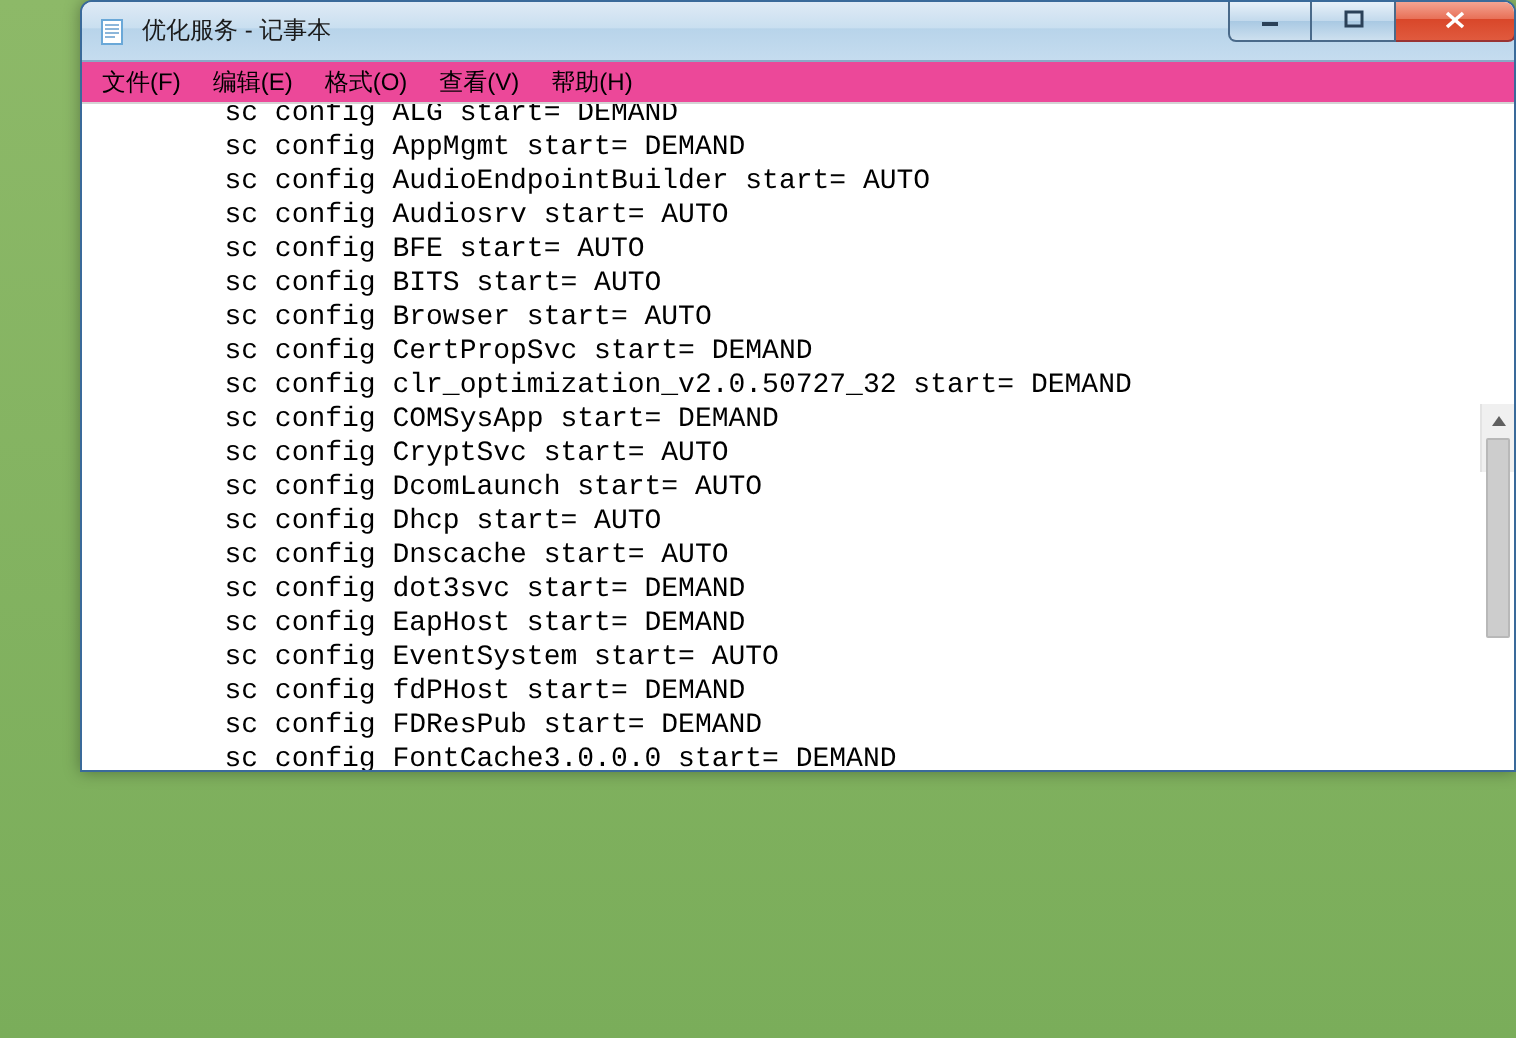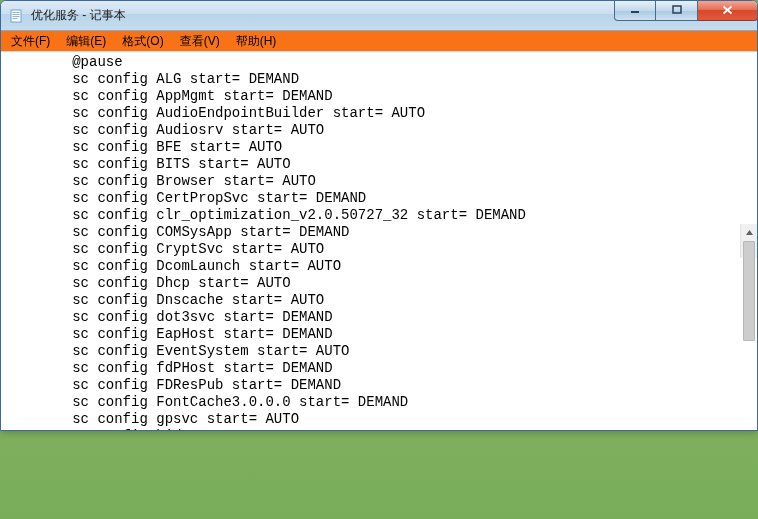--- a/index.html
+++ b/index.html
@@ -1,28 +1,29 @@
 <!DOCTYPE html>
 <html><head>
   <meta charset="utf-8">
   <style>
     * { margin: 0; padding: 0; box-sizing: border-box; }
     html, body { width: 758px; height: 519px; overflow: hidden; font-family: "Microsoft YaHei", "SimSun", Tahoma, sans-serif; }
     body { background: linear-gradient(to bottom, #8db968 0%, #7aad5a 100%); display: flex; padding: 0; }
 
     .window {
       width: 758px;
-      height: 431px;
+      height: 386px;
       background: #fff;
       border: 1px solid #3a6a9a;
       border-radius: 6px 6px 0 0;
       display: flex;
       flex-direction: column;
       box-shadow: 0 0 8px rgba(0,0,0,0.35);
       overflow: hidden;
+      margin-left: 40px;
     }
 
     .titlebar {
       height: 30px;
       background: linear-gradient(to bottom, #dfeaf5 0%, #c9dff0 45%, #b8d4ea 46%, #c5dcef 100%);
       border-bottom: 1px solid #8aa9c6;
       display: flex;
       align-items: center;
       padding: 0 0 0 8px;
       position: relative;
@@ -63,21 +64,21 @@
       width: 60px;
       background: linear-gradient(to bottom, #f3a492 0%, #e86f56 45%, #d9472a 46%, #e05a3e 100%);
       border-left: none;
       border-color: #933;
       border-radius: 0 0 4px 0;
     }
     .winbtn svg { display: block; }
 
     .menubar {
       height: 21px;
-      background: #f97316;
+      background: #ec4899;
       border-bottom: 1px solid #d4d4d4;
       display: flex;
       align-items: stretch;
       padding: 0 2px;
       font-size: 12px;
     }
     .menu-item {
       padding: 0 8px;
       display: flex;
       align-items: center;

